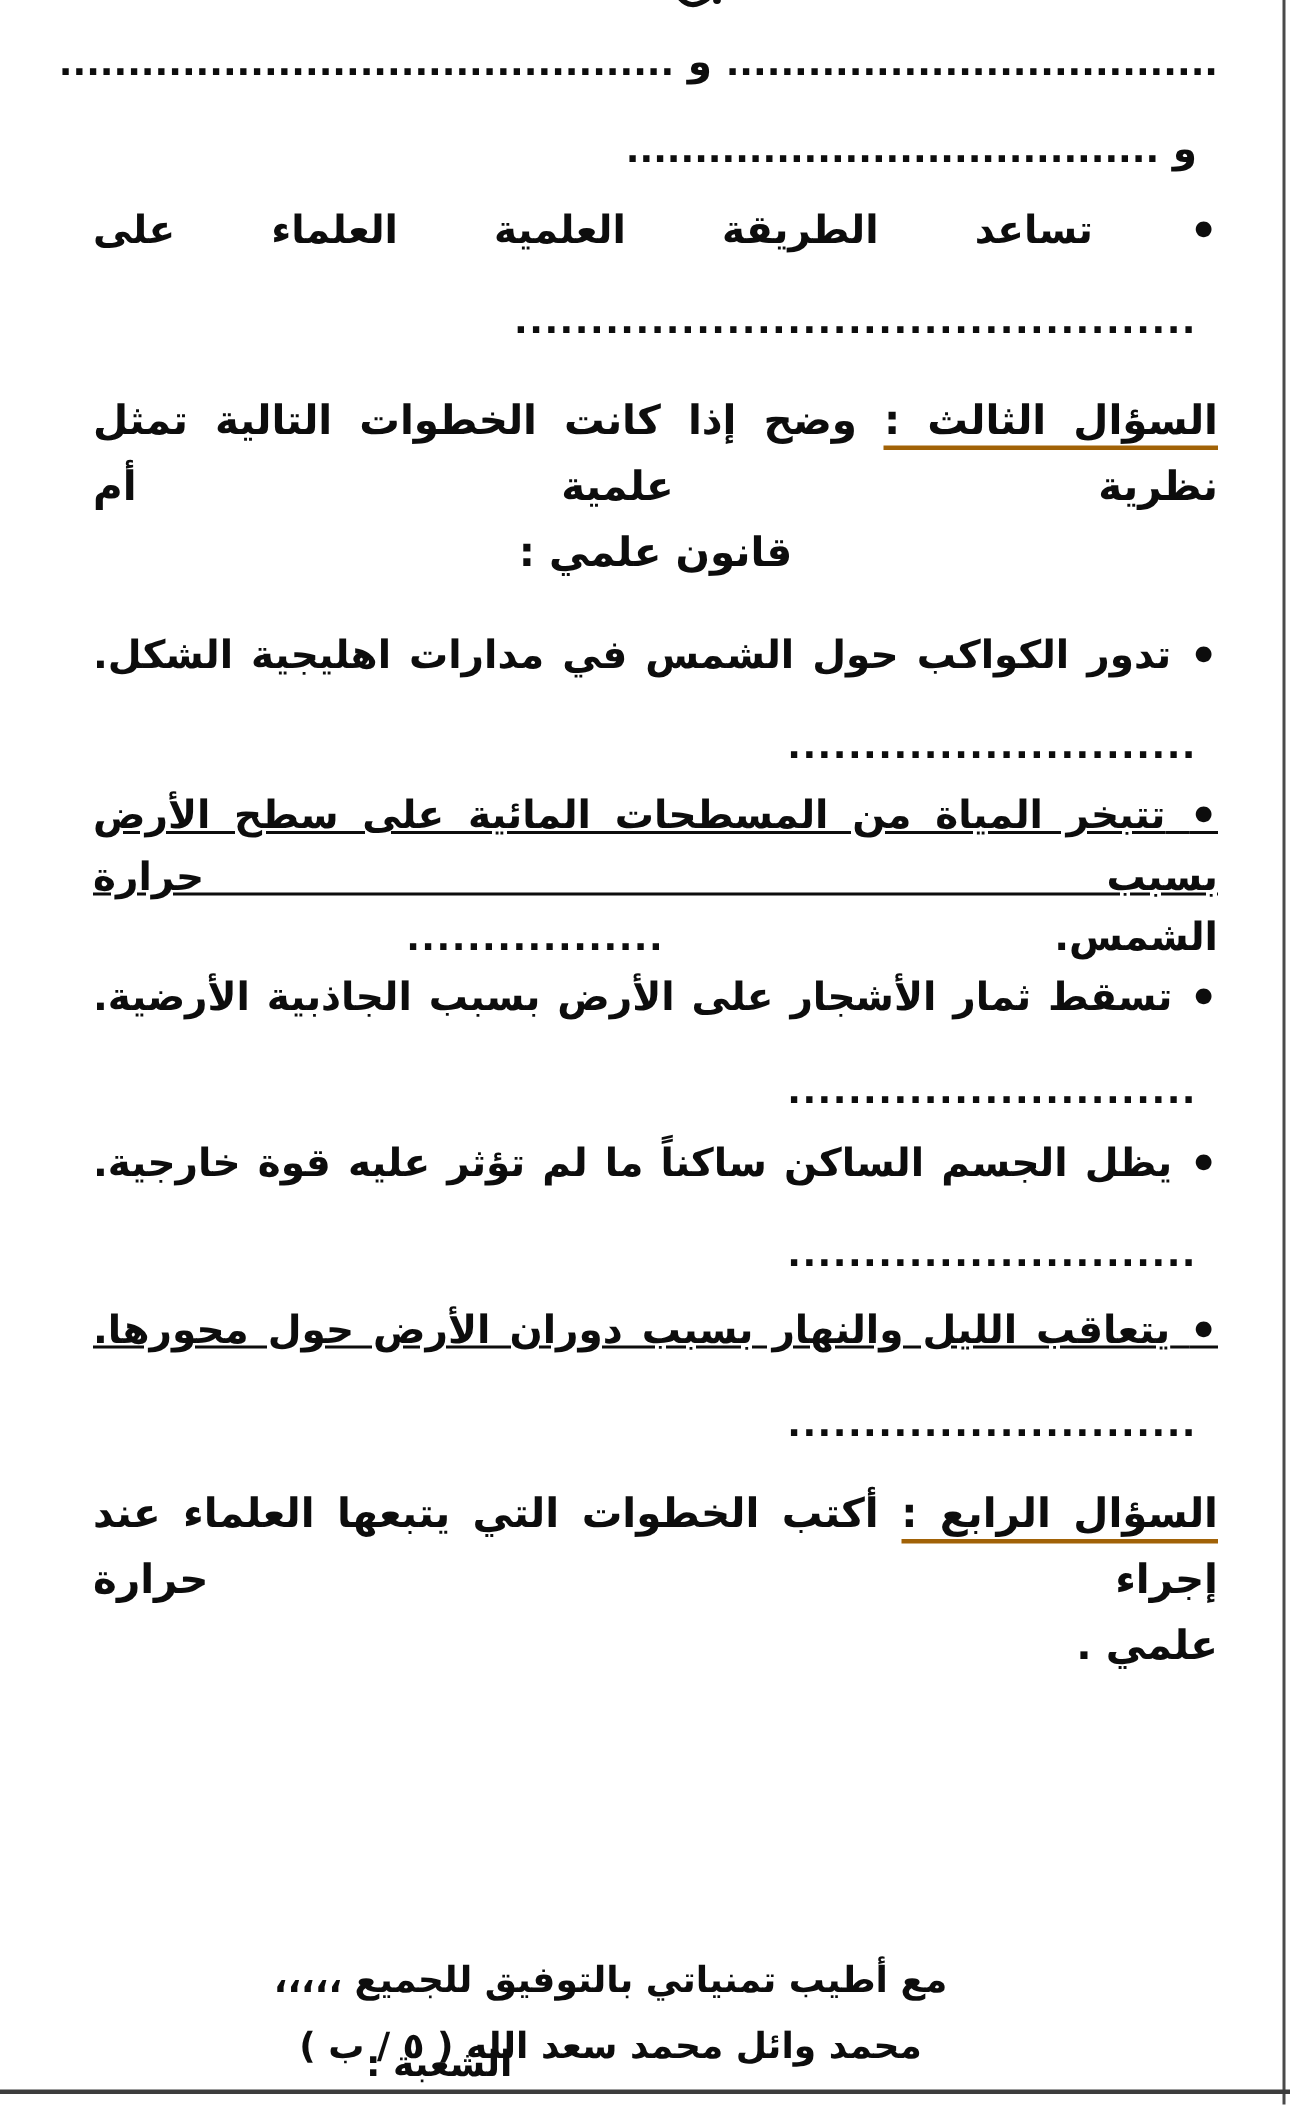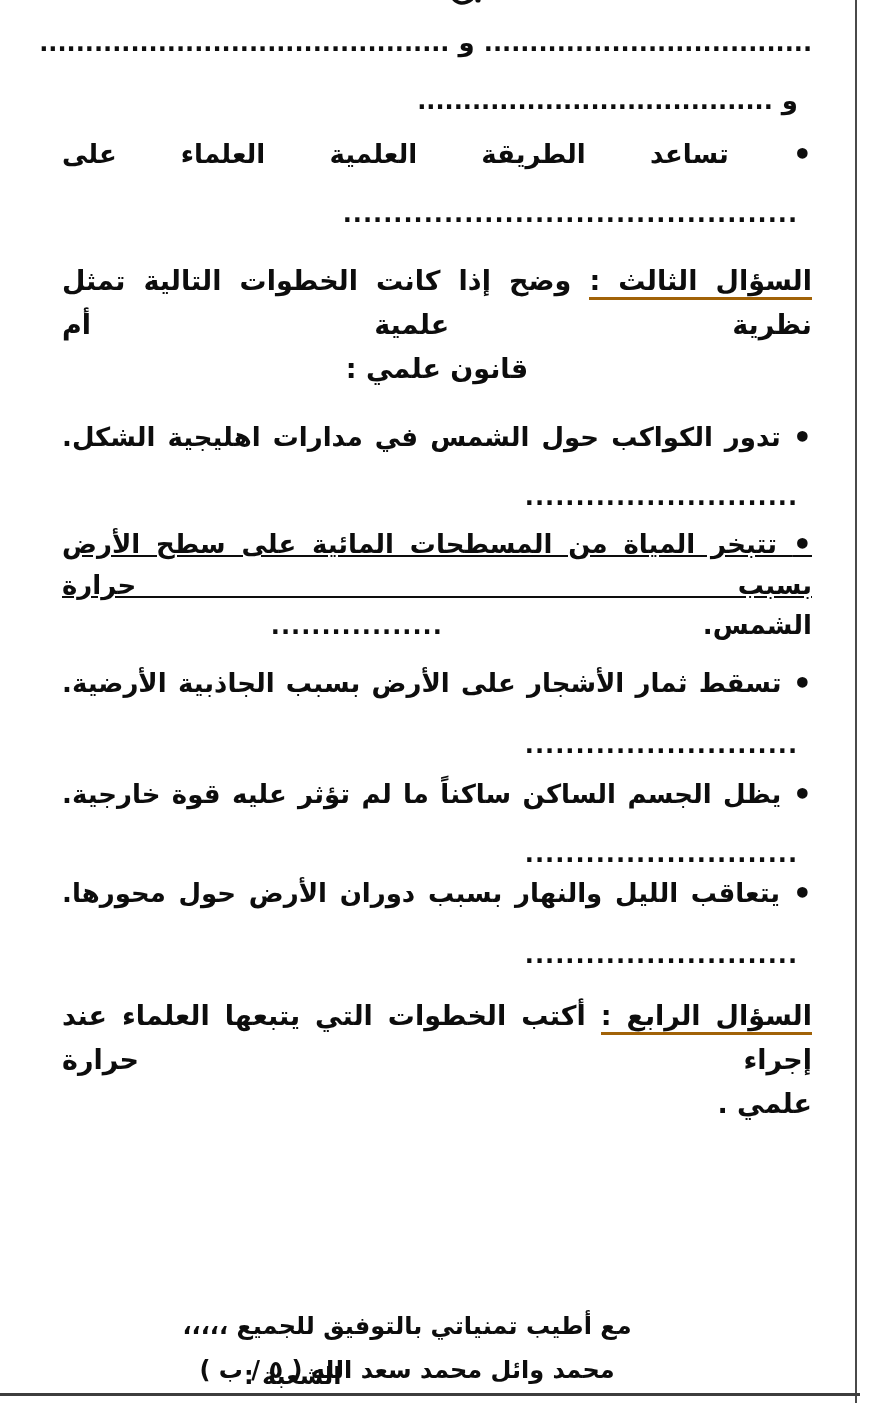--- a/index.html
+++ b/index.html
@@ -82,33 +82,33 @@
 
     <div class="line justify-line" style="margin-top:12px;text-decoration:underline;">
       <span class="bullet">•</span>
       <span>تتبخر المياة من المسطحات المائية على سطح الأرض بسبب حرارة</span>
     </div>
     <div class="line tail-row">
       <span>الشمس.</span>
       <span class="dots">.................</span>
     </div>
 
-    <div class="line justify-line" style="margin-top:18px;">
+    <div class="line justify-line" style="">
       <span class="bullet">•</span>
       <span>تسقط ثمار الأشجار على الأرض بسبب الجاذبية الأرضية.</span>
     </div>
     <div class="dots dots-right" style="margin-top:26px;">...........................</div>
 
     <div class="line justify-line" style="margin-top:14px;">
       <span class="bullet">•</span>
       <span>يظل الجسم الساكن ساكناً ما لم تؤثر عليه قوة خارجية.</span>
     </div>
     <div class="dots dots-right" style="margin-top:24px;">...........................</div>
 
-    <div class="line justify-line" style="margin-top:4px;">
+    <div class="line justify-line" style="margin-top:16px;text-decoration:underline;">
       <span class="bullet">•</span>
       <span>يتعاقب الليل والنهار بسبب دوران الأرض حول محورها.</span>
     </div>
     <div class="dots dots-right" style="margin-top:26px;">...........................</div>
 
     <div class="heading justify-line" style="margin-top:24px;">
       <span class="underlined">السؤال الرابع :</span>
       <span>أكتب الخطوات التي يتبعها العلماء عند إجراء حرارة</span>
     </div>
     <div class="heading" style="text-align:right;">علمي .</div>

